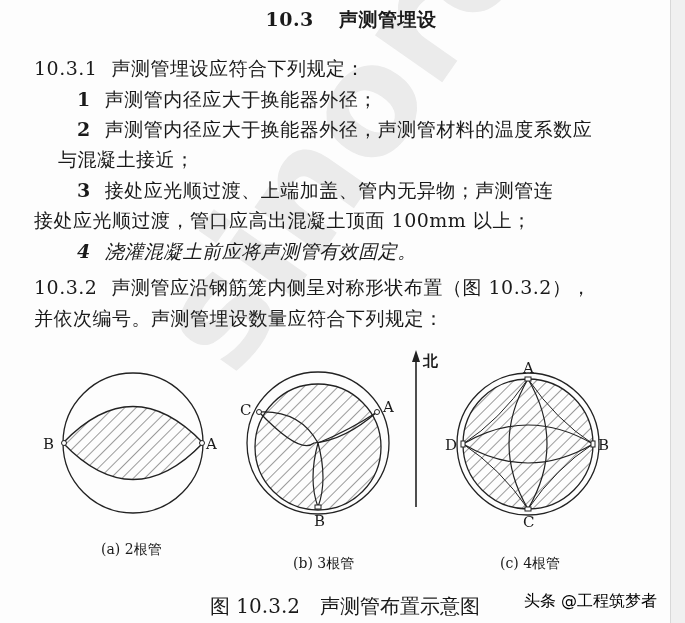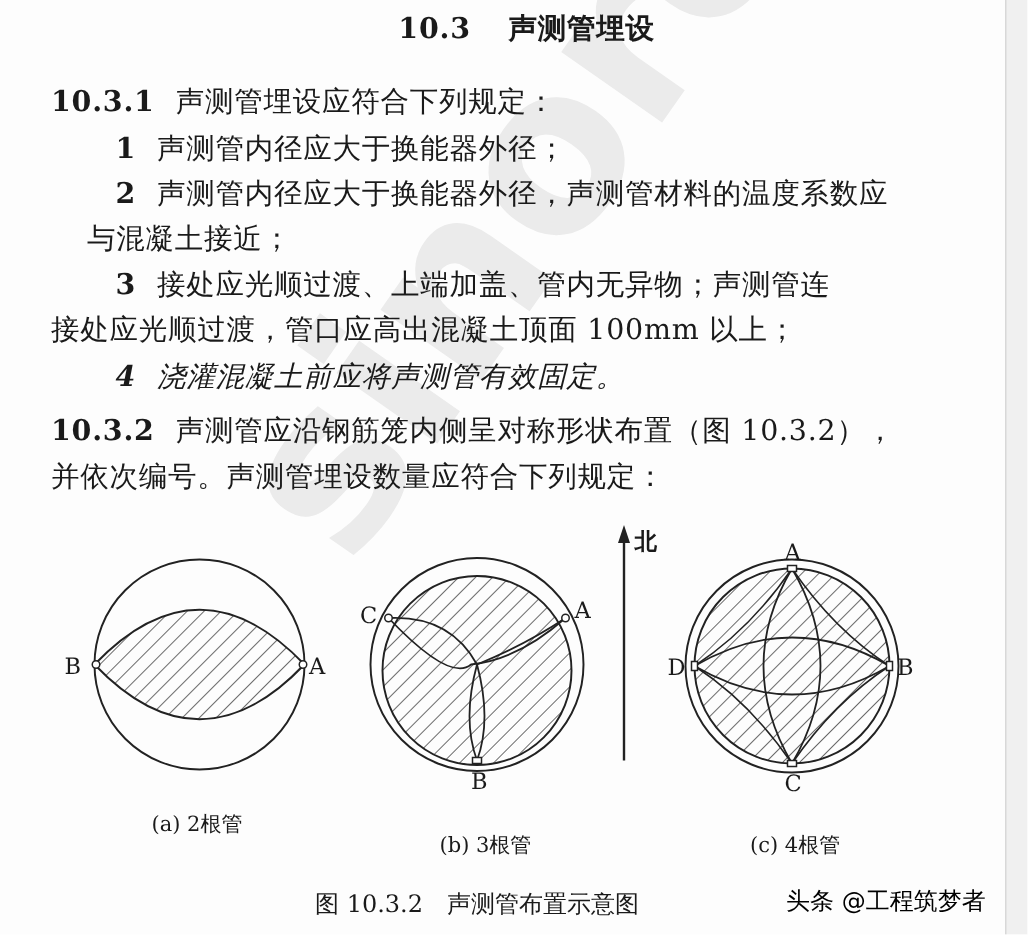--- a/index.html
+++ b/index.html
@@ -5,24 +5,24 @@
   html, body { margin:0; padding:0; }
   body {
     width:685px; height:623px; position:relative; overflow:hidden;
     background:#ffffff; color:#1a1a1a;
     font-family:"DejaVu Serif","Liberation Serif",serif;
   }
   .page { position:absolute; left:0; top:0; width:670px; height:623px; background:#fdfdfd; }
   .scroll-strip { position:absolute; left:670px; top:0; width:15px; height:623px; background:#f0f0f0; border-left:1px solid #d8d8d8; box-sizing:border-box; }
   .line { position:absolute; white-space:nowrap; font-size:19px; line-height:22px; letter-spacing:0.5px; }
   .title { left:16px; width:670px; text-align:center; top:8px; font-weight:bold; font-size:19px; }
-  .clause-no { font-weight:bold; margin-right:14px; }
+  .clause-no { font-weight:normal; margin-right:14px; }
   .item-no { font-weight:bold; margin-right:14px; }
   .caption { position:absolute; font-size:14px; white-space:nowrap; }
-  .figcap { position:absolute; font-size:16px; white-space:nowrap; left:210px; top:593px;text-align:right; }
+  .figcap { position:absolute; font-size:20px; white-space:nowrap; left:210px; top:593px;text-align:right; }
   .credit { position:absolute; font-family:"DejaVu Sans","Liberation Sans",sans-serif; font-size:16px; color:#000000; left:524px; top:591px; white-space:nowrap; }
   svg { position:absolute; left:0; top:0; }
   .watermark { position:absolute; left:120px; top:300px; font-family:"DejaVu Sans","Liberation Sans",sans-serif; font-size:150px; font-weight:bold; color:rgba(200,200,200,0.35); transform:rotate(-55deg); transform-origin:left top; white-space:nowrap; pointer-events:none; }
 </style>
 </head>
 <body>
 
 <div class="page">
 
   <div class="watermark">sinoroc</div>

